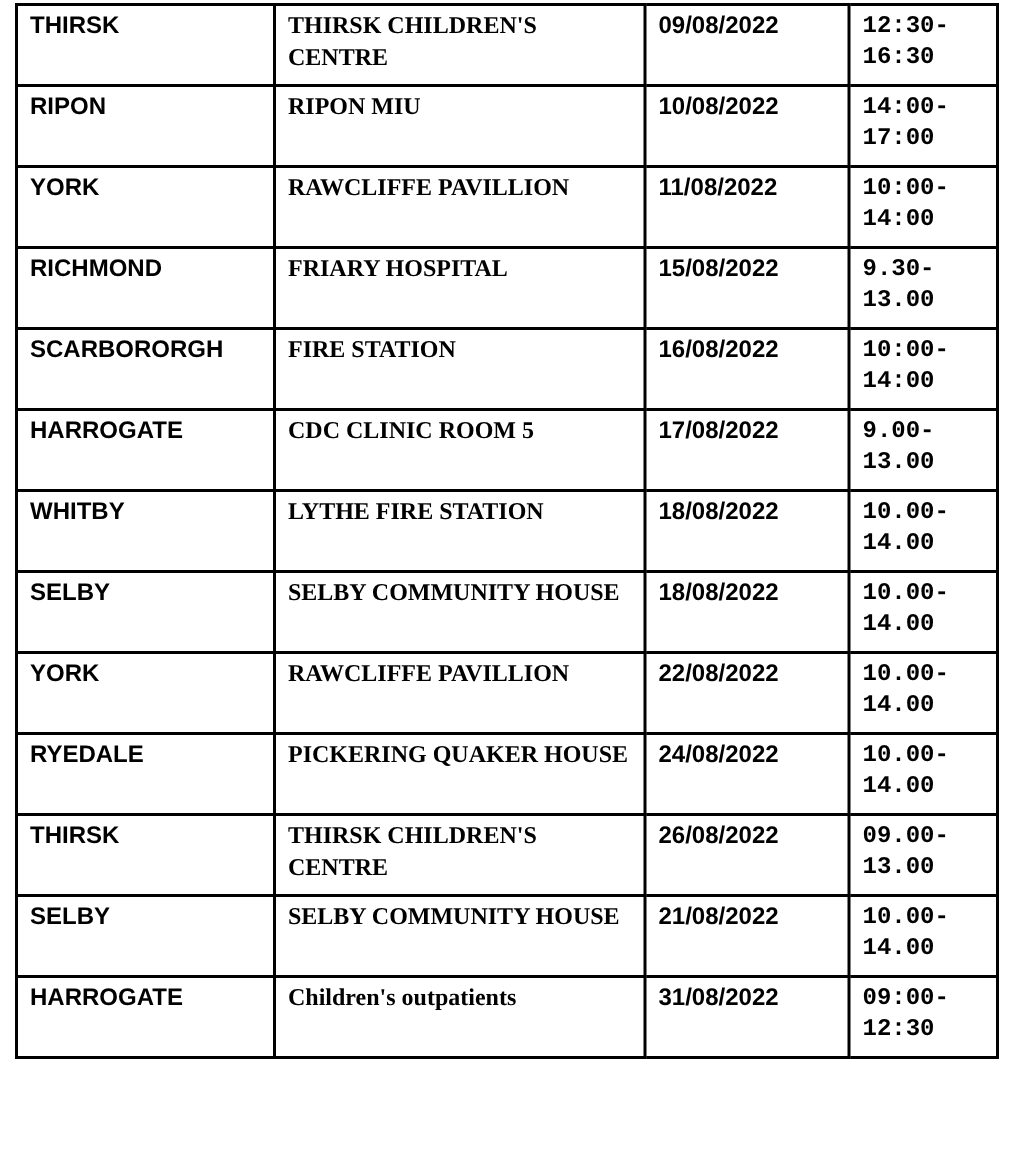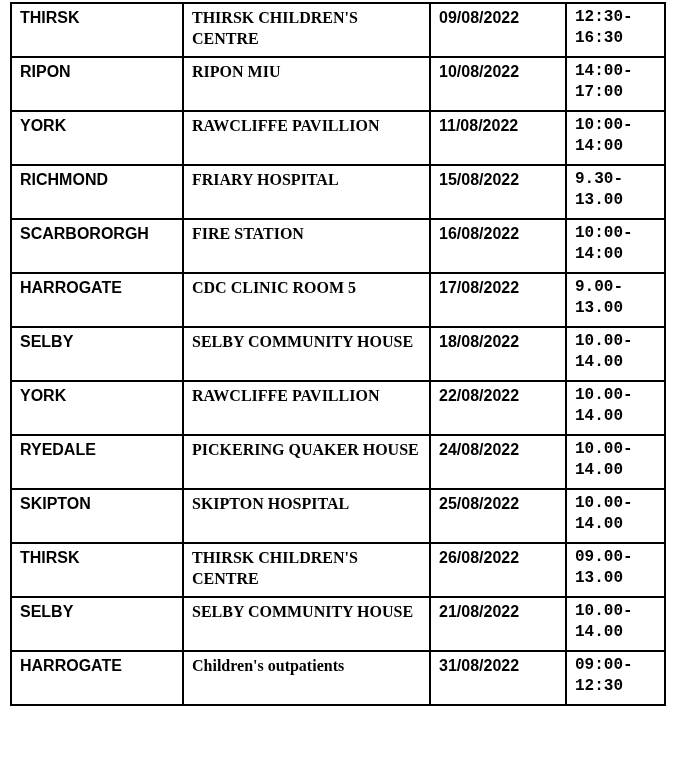--- a/index.html
+++ b/index.html
@@ -89,41 +89,41 @@
         <td class="cell-date">16/08/2022</td>
         <td class="cell-time">10:00-14:00</td>
       </tr>
       <tr>
         <td class="cell-location">HARROGATE</td>
         <td class="cell-venue">CDC CLINIC ROOM 5</td>
         <td class="cell-date">17/08/2022</td>
         <td class="cell-time">9.00-13.00</td>
       </tr>
       <tr>
+        <td class="cell-location">WHITBY</td>
+        <td class="cell-venue">LYTHE FIRE STATION</td>
+        <td class="cell-date">18/08/2022</td>
+        <td class="cell-time">10.00-14.00</td>
+      </tr>
+      <tr>
         <td class="cell-location">SELBY</td>
         <td class="cell-venue">SELBY COMMUNITY HOUSE</td>
         <td class="cell-date">18/08/2022</td>
         <td class="cell-time">10.00-14.00</td>
       </tr>
       <tr>
         <td class="cell-location">YORK</td>
         <td class="cell-venue">RAWCLIFFE PAVILLION</td>
         <td class="cell-date">22/08/2022</td>
         <td class="cell-time">10.00-14.00</td>
       </tr>
       <tr>
         <td class="cell-location">RYEDALE</td>
         <td class="cell-venue">PICKERING QUAKER HOUSE</td>
         <td class="cell-date">24/08/2022</td>
-        <td class="cell-time">10.00-14.00</td>
-      </tr>
-      <tr>
-        <td class="cell-location">SKIPTON</td>
-        <td class="cell-venue">SKIPTON HOSPITAL</td>
-        <td class="cell-date">25/08/2022</td>
         <td class="cell-time">10.00-14.00</td>
       </tr>
       <tr>
         <td class="cell-location">THIRSK</td>
         <td class="cell-venue">THIRSK CHILDREN'S CENTRE</td>
         <td class="cell-date">26/08/2022</td>
         <td class="cell-time">09.00-13.00</td>
       </tr>
       <tr>
         <td class="cell-location">SELBY</td>

